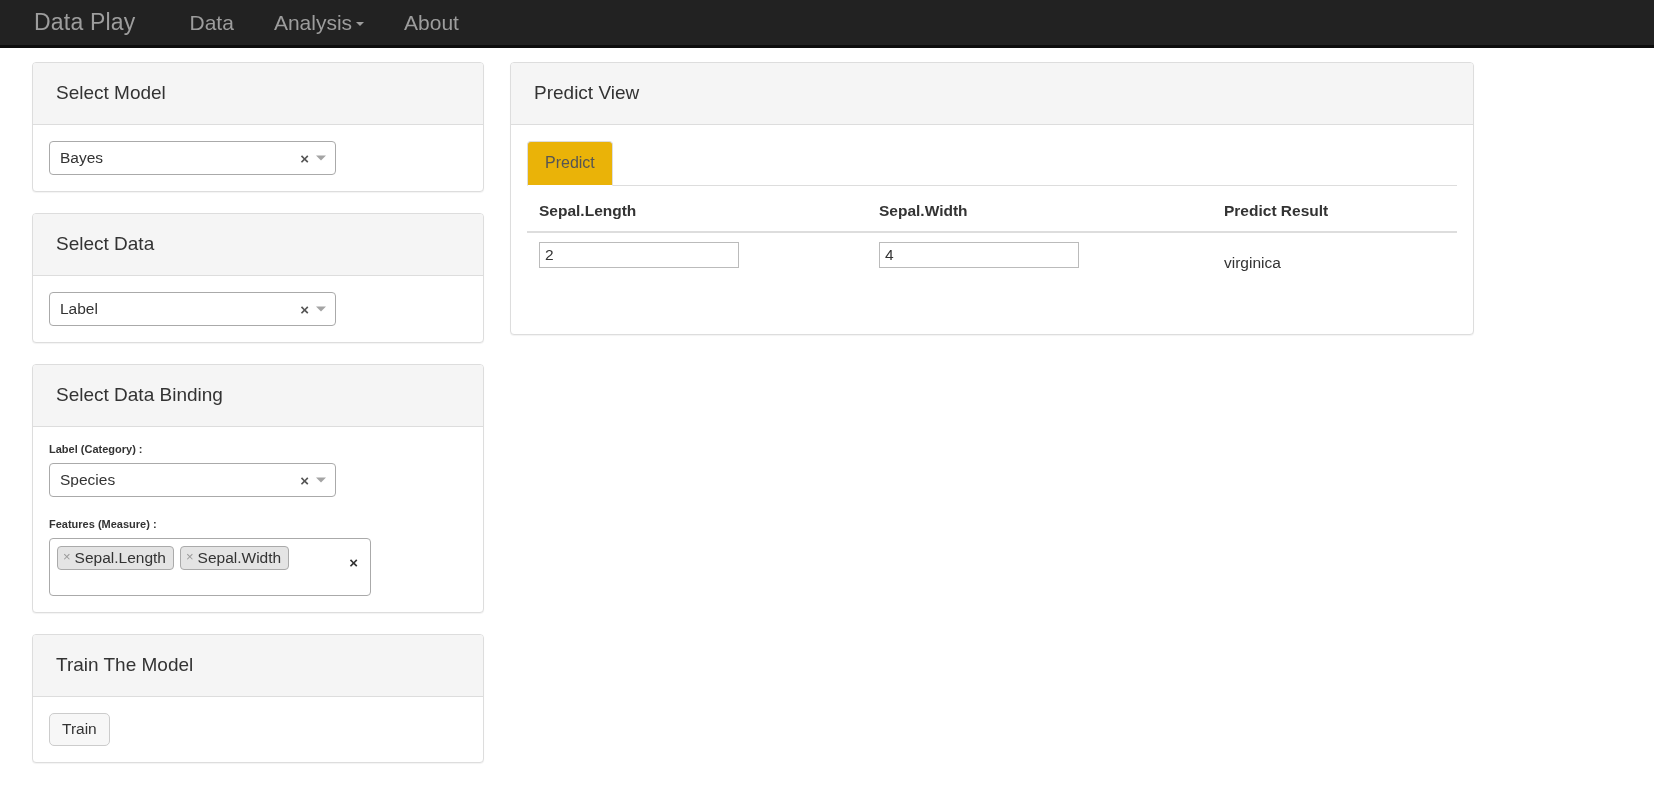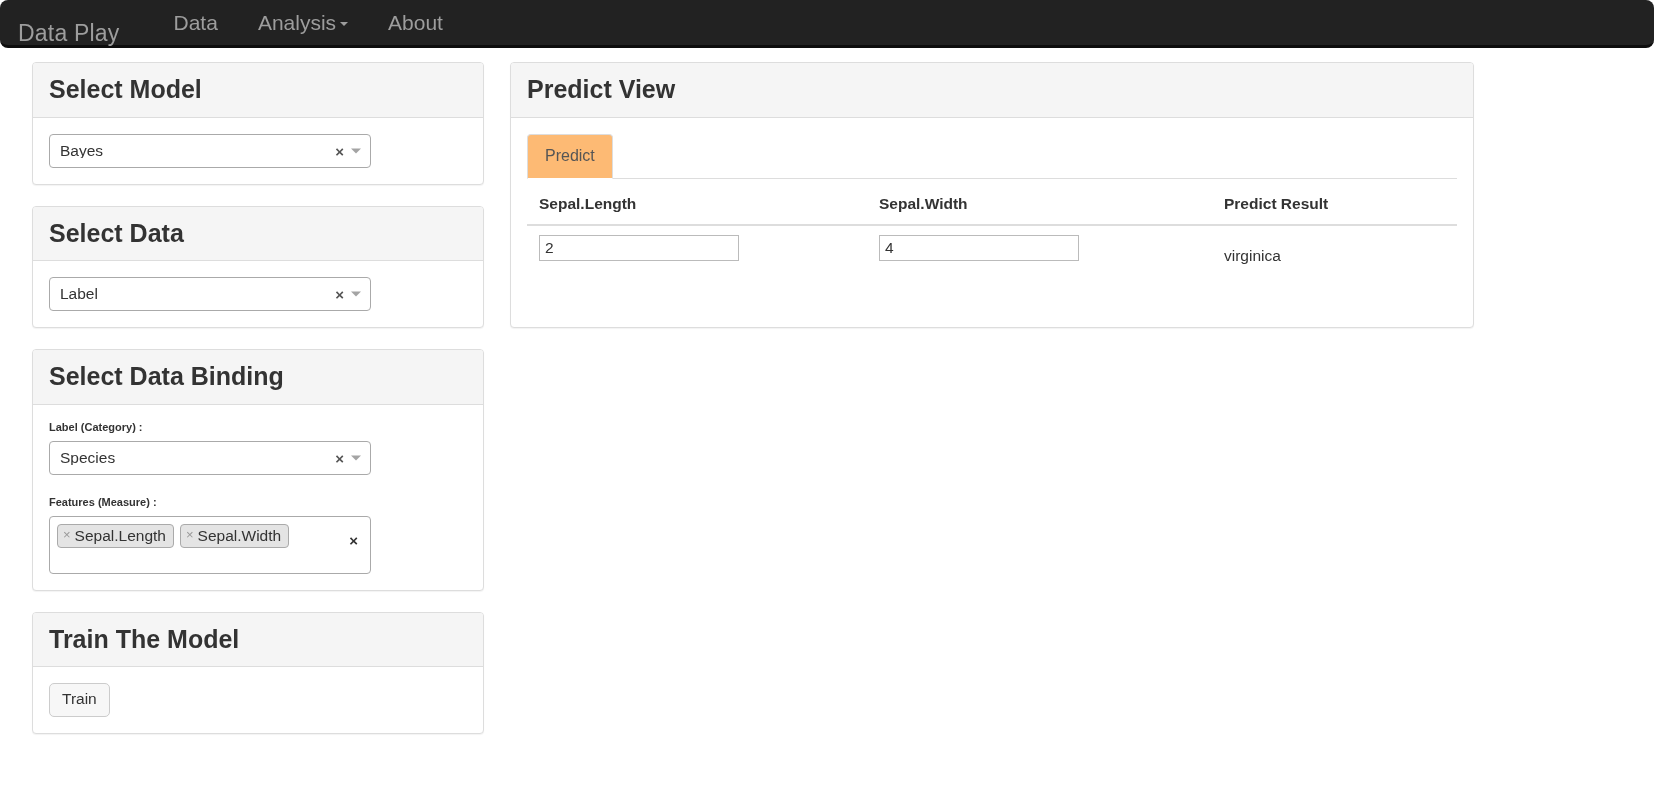--- a/index.html
+++ b/index.html
@@ -10,23 +10,22 @@
     font-family: "Liberation Sans", sans-serif;
     -webkit-font-smoothing: antialiased;
   }
 
   
   .navbar {
     height: 48px;
     background: #222222;
     border-bottom: 3px solid #0d0d0d;
     display: flex;
-    align-items: flex-end;
-    padding-left: 18px;
-    border-radius: 8px;
+    align-items: center;
+    padding-left: 34px;
   }
   .brand {
     color: #9d9d9d;
     font-size: 23px;
     letter-spacing: .2px;
     padding-right: 34px;
     line-height: 1;
     text-decoration: none;
   }
   .nav-links { display: flex; align-items: center; height: 100%; }
@@ -64,33 +63,33 @@
     margin-bottom: 21px;
     box-shadow: 0 1px 1px rgba(0,0,0,.05);
   }
   .panel-heading {
     background: #f5f5f5;
     border-bottom: 1px solid #dddddd;
     border-radius: 3px 3px 0 0;
     padding: 13px 16px;
   }
   .panel-title {
-    margin: 0;
-    font-size: 25px;
-    font-weight: bold;
+    margin: 7px;
+    font-size: 19px;
+    font-weight: normal;
     color: #333333;
     line-height: 1.1;
   }
   .panel-body { padding: 16px; }
 
   
   .s2-single {
     position: relative;
     height: 34px;
-    width: 322px;
+    width: 287px;
     border: 1px solid #aaaaaa;
     border-radius: 4px;
     background: #ffffff;
     display: flex;
     align-items: center;
     padding: 0 44px 0 10px;
     cursor: pointer;
   }
   .s2-text {
     font-size: 15.5px;
@@ -203,21 +202,21 @@
     font-size: 16px;
     line-height: 1.25;
     color: #337ab7;
     border: 1px solid transparent;
     border-radius: 4px 4px 0 0;
     text-decoration: none;
     cursor: pointer;
   }
   .tab-item.active .tab-link {
     color: #555555;
-    background: #fdba74;
+    background: #eab308;
     border: 1px solid #dddddd;
     border-bottom-color: #ffffff;
     cursor: default;
   }
 
   
   .predict-table {
     width: 100%;
     border-collapse: collapse;
     margin-top: 6px;

